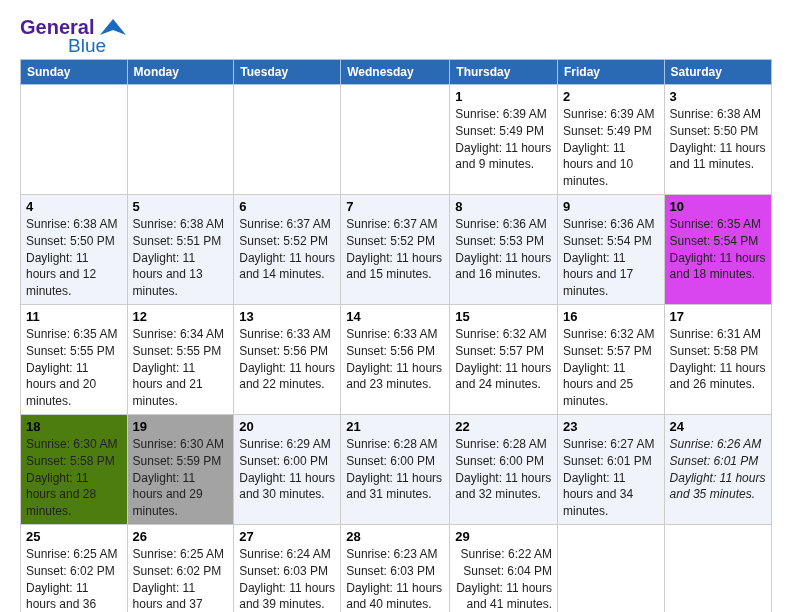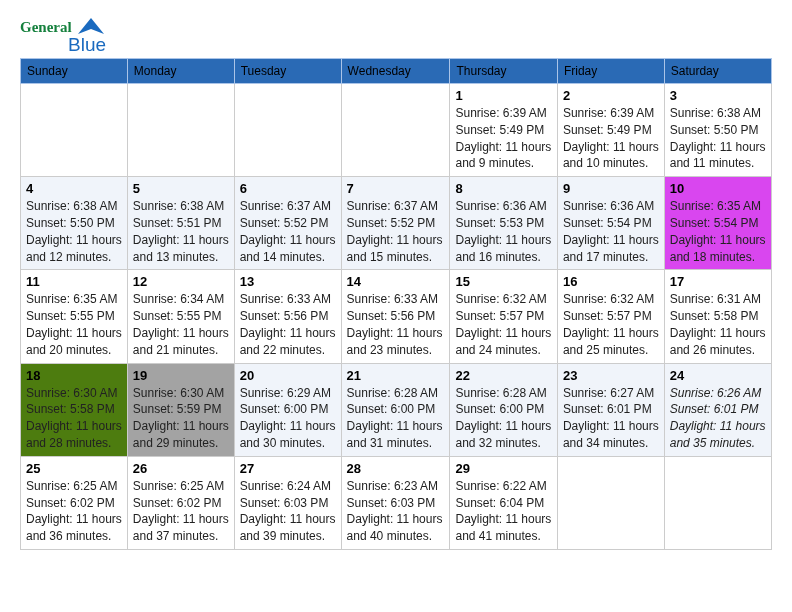--- a/index.html
+++ b/index.html
@@ -38,25 +38,25 @@
       text-align: right;
       margin-bottom: 8px;
     }
     .calendar {
       width: 100%;
       border-collapse: collapse;
       font-size: 11px;
     }
     .calendar th {
       background: #2a6ab5;
-      color: #000000;
+      color: #ffffff;
       text-align: left;
       padding: 5px 6px;
       font-size: 12px;
-      font-weight: normal;
+      font-weight: bold;
       border: 1px solid #aac4e8;
     }
     .calendar td {
       vertical-align: top;
       border: 1px solid #ccc;
       padding: 4px 5px;
       width: 113px;
       min-height: 80px;
       background: #fff;
     }
@@ -77,21 +77,21 @@
     .empty-cell {
       background: #fff !important;
     }
   </style>
 </head>
 <body>
 
 <div class="header-top">
   <div class="logo">
     <div class="logo-row">
-      <span style="font-size:15px;font-weight:bold;color:#15803d;font-family:Liberation Serif, serif;">General</span>
+      <span style="font-size:20px;font-weight:bold;color:#4c1d95;">General</span>
       <svg width="30" height="22" viewBox="0 0 30 22">
         <polygon points="15,2 28,18 15,13 2,18" fill="#1a6abf"></polygon>
       </svg>
     </div>
     <span style="font-size:19px;font-weight:normal;color:#1a6abf;margin-top:-4px;margin-left:48px;">Blue</span>
   </div>
   <div style="text-align:right;">
     <div class="month-title"></div>
     <div class="subtitle"></div>
   </div>
@@ -286,21 +286,21 @@
 Daylight: 11 hours and 39 minutes.</div>
         </td>
         <td>
           <span class="day-number">28</span>
           <div class="day-info" style="white-space: pre-line;">Sunrise: 6:23 AM
 Sunset: 6:03 PM
 Daylight: 11 hours and 40 minutes.</div>
         </td>
         <td>
           <span class="day-number">29</span>
-          <div class="day-info" style="white-space: pre-line;">Sunrise: 6:22 AM
+          <div class="day-info" style="white-space: pre-line; text-align: right;">Sunrise: 6:22 AM
 Sunset: 6:04 PM
 Daylight: 11 hours and 41 minutes.</div>
         </td>
         <td class="empty-cell"></td>
         <td class="empty-cell"></td>
       </tr>
     </tbody>
 </table>
 
 </body></html>

